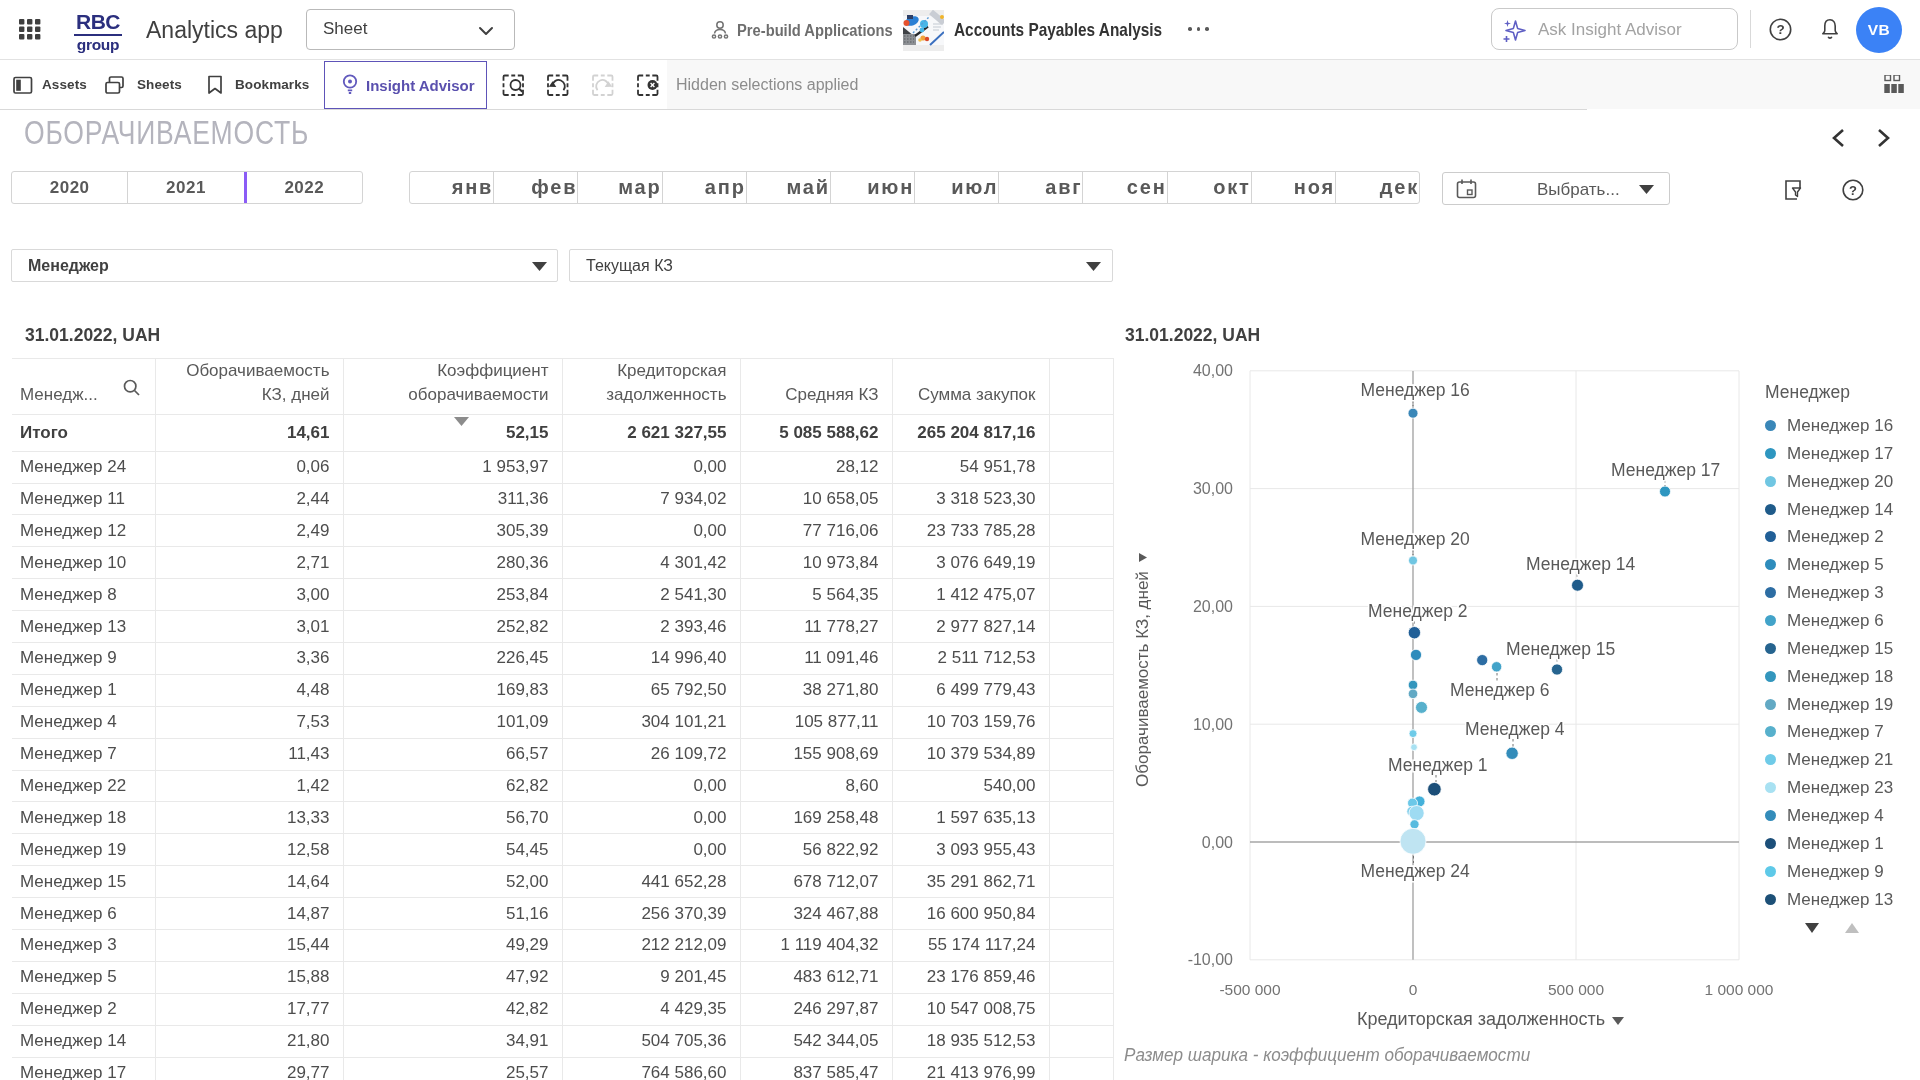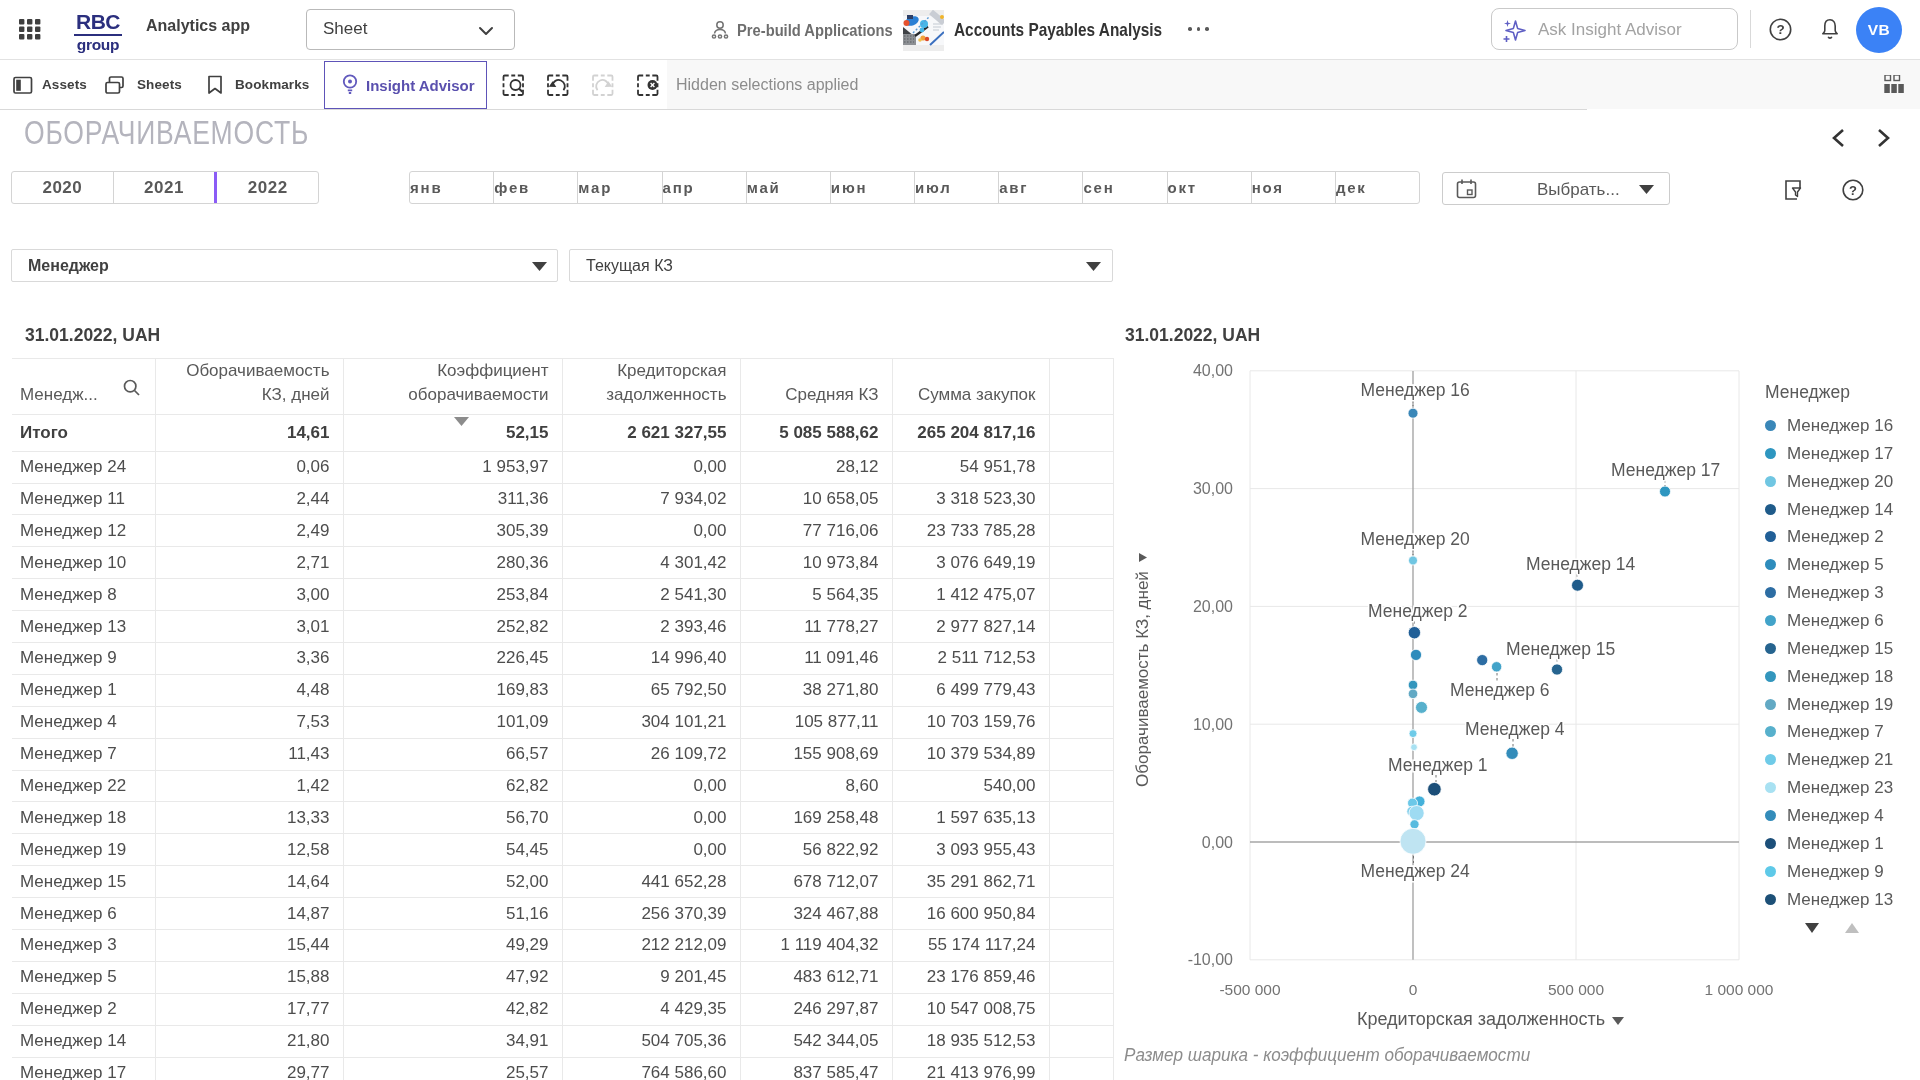--- a/index.html
+++ b/index.html
@@ -8,21 +8,21 @@
 #topbar{position:absolute;left:0;top:0;width:1920px;height:60px;background:#fff;border-bottom:1px solid #e2e2e2}
 #toolbar{position:absolute;left:0;top:60px;width:1587px;height:50px;background:#fff;border-bottom:1px solid #d9d9d9}
 #selzone{position:absolute;left:667px;top:0;width:1253px;height:49px;background:#f8f8f8}
 .tbtxt{font-size:13.5px;font-weight:700;color:#404040;letter-spacing:.1px}
 svg{display:block}
 .num{white-space:pre}
 table{border-collapse:collapse;table-layout:fixed}
 td,th{overflow:hidden;white-space:nowrap}
 
 .ybtn{flex:1;text-align:center;font-size:17px;font-weight:700;color:#595959;line-height:31px;letter-spacing:.5px}
-.mbtn{flex:1;text-align:left;font-size:15px;font-weight:700;color:#595959;line-height:31px;letter-spacing:1.8px;border-right:1px solid #d4d4d4}
+.mbtn{flex:1;text-align:right;font-size:20px;font-weight:700;color:#595959;line-height:31px;letter-spacing:1.8px;border-right:1px solid #d4d4d4}
 
 #dtable td{border-right:1px solid #e9e9e9;border-bottom:1px solid #e9e9e9}
 #dtable tr.hrow td{border-top:1px solid #e9e9e9;height:56px;vertical-align:bottom;color:#595959;font-size:17px;line-height:1.42;padding-bottom:7px}
 #dtable td.hl{padding-left:8px}
 #dtable td.hr,#dtable td.cr{text-align:right;padding-right:13px}
 #dtable tr.trow{height:31.9px}
 #dtable tr.trow td{font-size:17px;color:#4d4d4d}
 #dtable td.cl{padding-left:8px}
 #dtable tr.total{height:36.4px}
 #dtable tr.total td{font-weight:700;color:#404040}
@@ -40,21 +40,21 @@
         <rect x="0" y="15.0" width="5.4" height="5.4" rx="1"></rect>
         <rect x="8" y="15.0" width="5.4" height="5.4" rx="1"></rect>
         <rect x="16" y="15.0" width="5.4" height="5.4" rx="1"></rect>
       </g>
  </svg>
  <div class="abs" style="left:73px;top:11px;width:50px;text-align:center;color:#2b2f7e;line-height:1">
    <div style="font-size:21px;font-weight:700;letter-spacing:-.5px">RBC</div>
    <div style="height:2.5px;background:#2b2f7e;margin:1.5px 1px 1px 1px"></div>
    <div style="font-size:15.5px;font-weight:700;letter-spacing:-.3px">group</div>
  </div>
- <div class="abs" style="left:146px;top:17px;font-size:16px;font-weight:700;color:#404040">Analytics app</div>
+ <div class="abs" style="left:146px;top:17px;font-size:23px;font-weight:400;color:#404040">Analytics app</div>
  <div class="abs" style="left:306px;top:9px;width:209px;height:41px;border:1px solid #b9b9b9;border-radius:4px">
    <div class="abs" style="left:16px;top:9px;font-size:17px;color:#404040">Sheet</div>
    <svg class="abs" style="left:170px;top:15px" width="18" height="12" viewBox="0 0 18 12">
      <polyline points="3,3 9,9 15,3" fill="none" stroke="#404040" stroke-width="2" stroke-linecap="round" stroke-linejoin="round"></polyline>
       </svg>
  </div>
  <svg class="abs" style="left:710px;top:20px" width="20" height="20" viewBox="0 0 20 20" fill="none" stroke="#737373" stroke-width="1.5">
    <circle cx="10" cy="5" r="3.2"></circle>
    <path d="M4.5 13.5 C5 10.5 7 9.5 10 9.5 C13 9.5 15 10.5 15.5 13.5"></path>
    <circle cx="4" cy="16.5" r="1.6"></circle>
@@ -164,21 +164,21 @@
         <rect x="14.3" y="9" width="5.5" height="9"></rect>
   </g>
  </svg>
 </div>
 
 <div class="abs" style="left:24px;top:113px;font-size:34px;color:#b4b4bd;letter-spacing:1px;transform:scaleX(.78);transform-origin:0 0">ОБОРАЧИВАЕМОСТЬ</div>
 <svg class="abs" style="left:1831px;top:128px" width="60" height="20" viewBox="0 0 60 20">
   <polyline points="12,2 3,10 12,18" fill="none" stroke="#333" stroke-width="2.6"></polyline>
   <polyline points="48,2 57,10 48,18" fill="none" stroke="#333" stroke-width="2.6"></polyline>
 </svg>
-<div class="abs" style="left:11px;top:171px;width:308px;height:33px;border:1px solid #d4d4d4;border-radius:3px;background:#fff;display:flex">
+<div class="abs" style="left:11px;top:171px;width:352px;height:33px;border:1px solid #d4d4d4;border-radius:3px;background:#fff;display:flex">
   <div class="ybtn">2020</div>
     <div class="ybtn" style="border-left:1px solid #d4d4d4;border-right:3px solid #8b5cf6">2021</div>
     <div class="ybtn">2022</div>
 </div>
 <div class="abs" style="left:409px;top:171px;width:1011px;height:33px;border:1px solid #d4d4d4;border-radius:3px;background:#fff;display:flex">
   <div class="mbtn">янв</div>
     <div class="mbtn">фев</div>
     <div class="mbtn">мар</div>
     <div class="mbtn">апр</div>
     <div class="mbtn">май</div>

